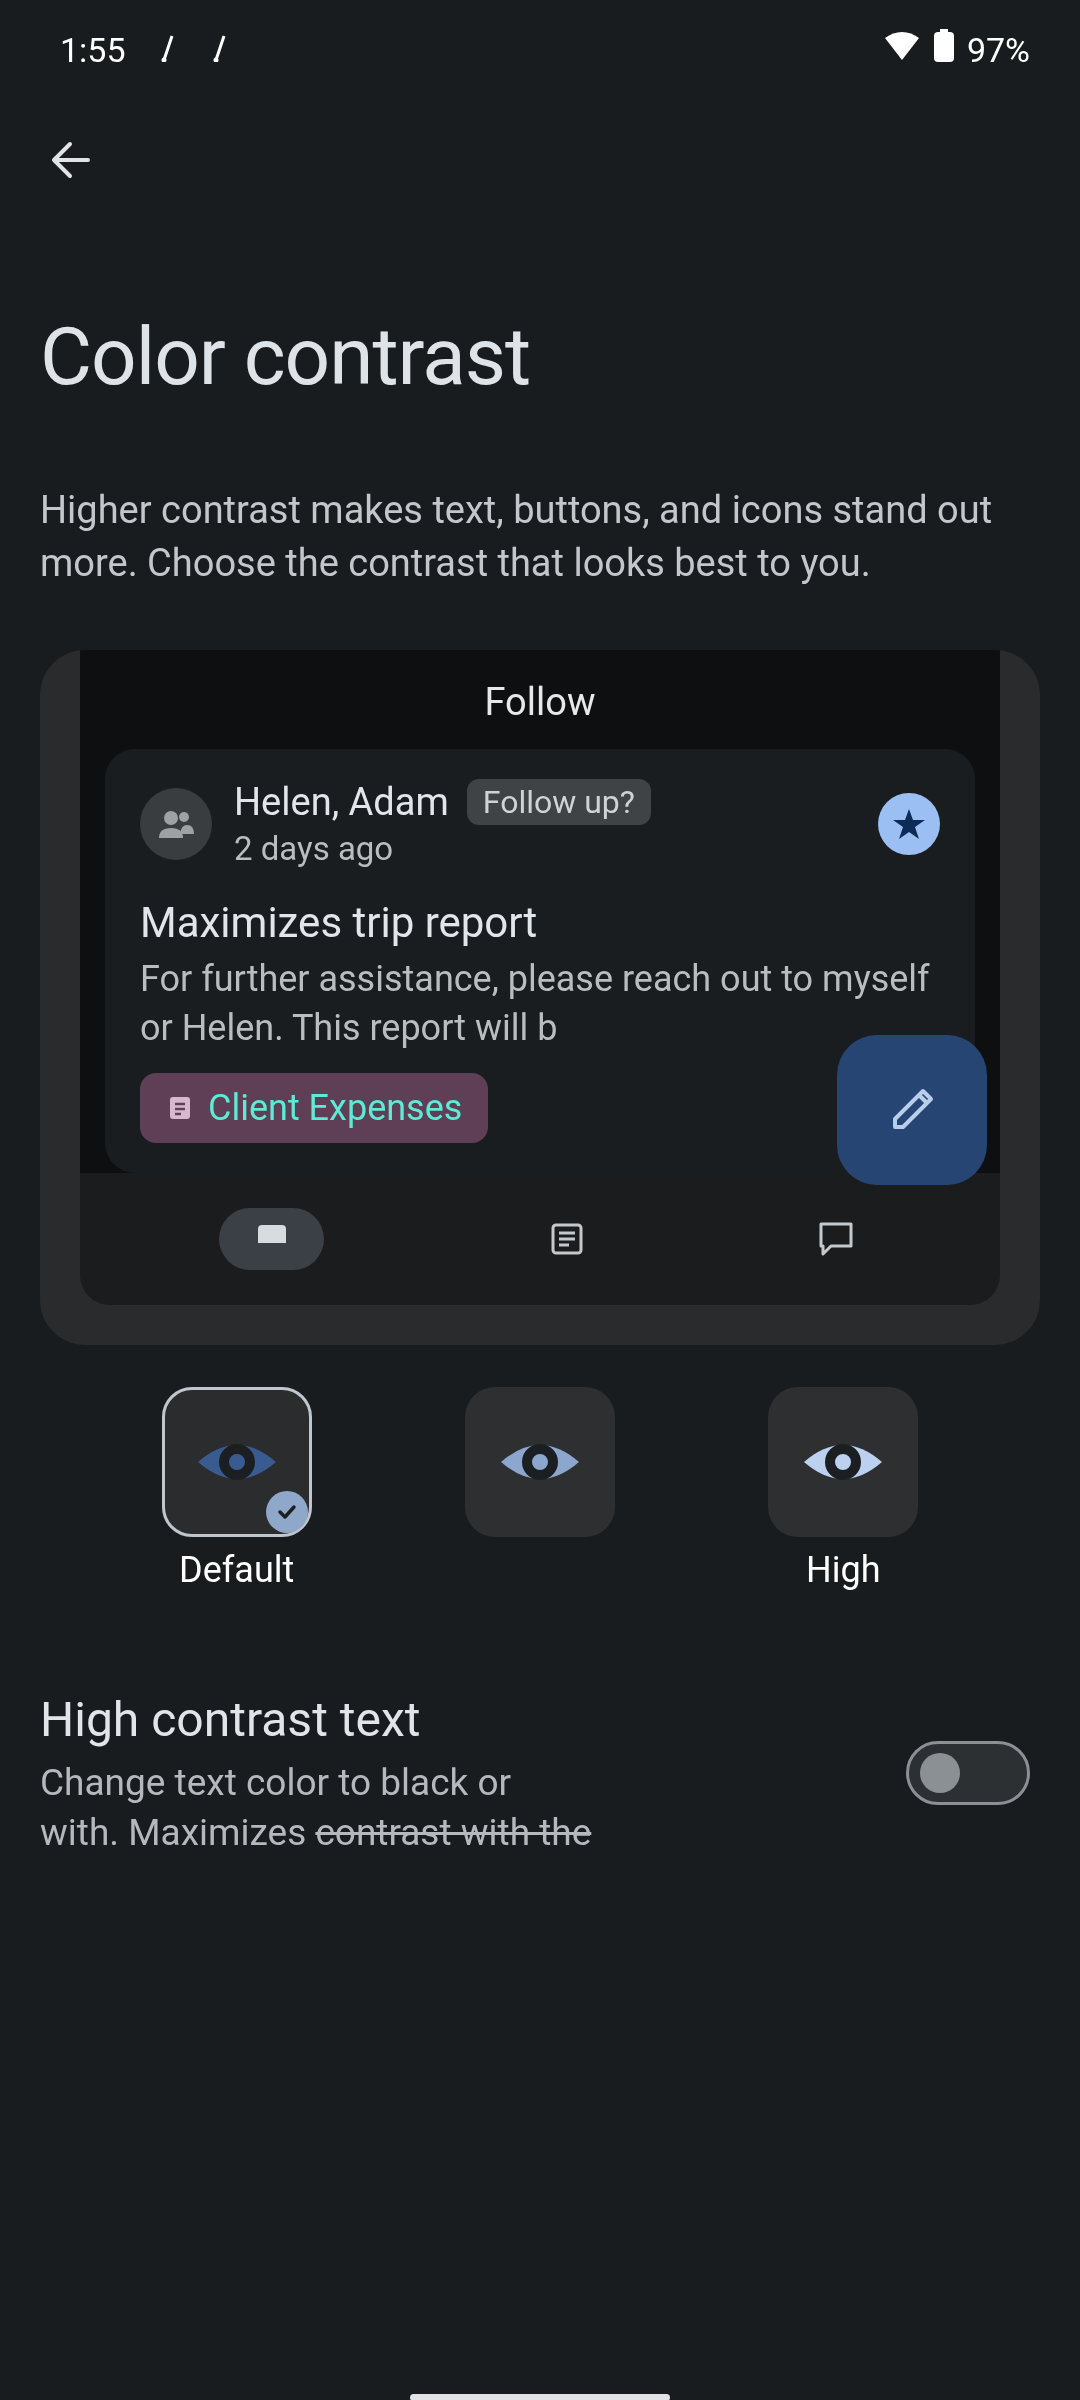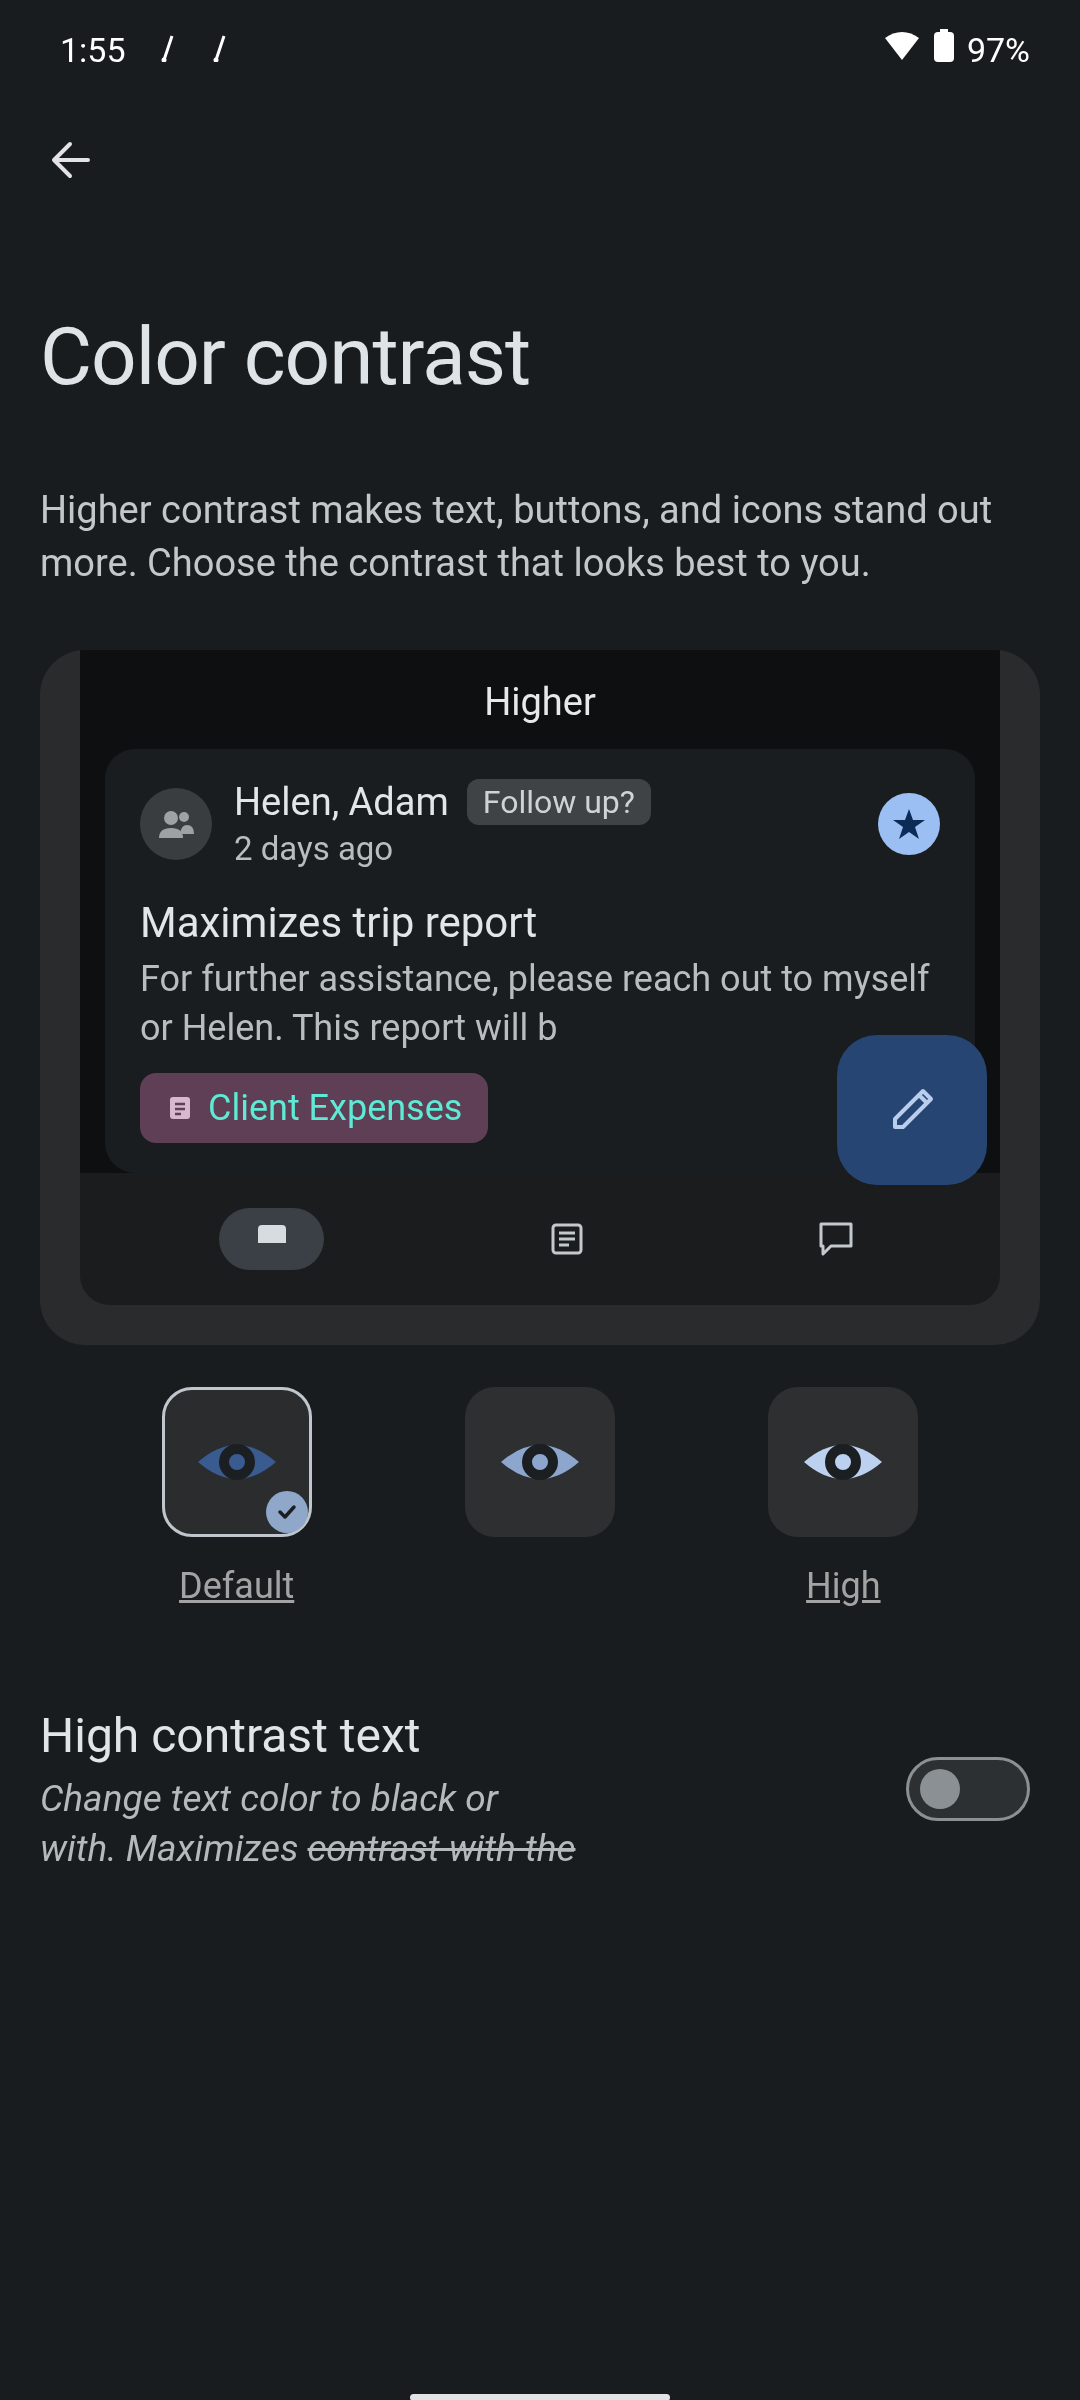--- a/index.html
+++ b/index.html
@@ -42,27 +42,27 @@
   .nav-pill { width: 105px; height: 62px; background: #3b4046; border-radius: 35px; display: flex; align-items: center; justify-content: center; }
   .nav-item { width: 50px; height: 50px; display: flex; align-items: center; justify-content: center; }
   .preview-footer-pad { height: 40px; }
   
   
   .options { display: flex; gap: 30px; padding: 42px 100px 0 100px; }
   .option { flex: 1; text-align: center; }
   .option-tile { width: 150px; height: 150px; background: #2d2f31; border-radius: 30px; margin: 0 auto; display: flex; align-items: center; justify-content: center; position: relative; }
   .option-tile.selected { outline: 3px solid #bfc6cd; outline-offset: -3px; background: #2a2c2e; }
   .check-badge { position: absolute; bottom: 4px; right: 4px; width: 42px; height: 42px; background: #8fa8c9; border-radius: 50%; display: flex; align-items: center; justify-content: center; }
-  .option-label { font-size: 36px; margin-top: 28px; color: #a3a3a3; text-decoration: underline; }
+  .option-label { font-size: 36px; margin-top: 12px; color: #ffffff; }
   
   
   .setting-row { display: flex; align-items: flex-start; justify-content: space-between; padding: 100px 50px 0 40px; gap: 40px; }
   .setting-text { flex: 1; }
   .setting-title { font-size: 48px; font-weight: 400; color: #e1e5ea; }
-  .setting-desc { font-size: 37px; color: #b5b9bd; margin-top: 10px; line-height: 1.35; max-width: 680px; font-style: italic; }
+  .setting-desc { font-size: 37px; color: #b5b9bd; margin-top: 10px; line-height: 1.35; max-width: 680px; }
   .setting-desc .strike { text-decoration: line-through; }
   .toggle { width: 124px; height: 64px; border: 3px solid #8b9095; border-radius: 40px; background: #2d3033; position: relative; margin-top: 50px; }
   .toggle-knob { position: absolute; width: 40px; height: 40px; background: #8b9095; border-radius: 50%; top: 9px; left: 11px; }
   
   
   .home-indicator { position: absolute; bottom: -1px; left: 50%; transform: translateX(-50%); width: 260px; height: 7px; background: #e3e3e5; border-radius: 6px; }
 </style>
 </head>
 <body>
 
@@ -105,21 +105,21 @@
       </svg>
   </div>
 </div>
 
 <h1 class="title">Color contrast</h1>
 
 <p class="desc">Higher contrast makes text, buttons, and icons stand out more. Choose the contrast that looks best to you.</p>
 
 <div class="preview-container">
   <div class="preview-inner">
-    <div class="preview-label">Higher</div>
+    <div class="preview-label">Follow</div>
     <div class="msg-card">
       <div class="msg-head">
         <div class="avatar">
           <svg width="40" height="40" viewBox="0 0 40 40">
             <circle cx="15" cy="14" r="7" fill="#9ea2a5"></circle>
               <path d="M3 34 Q3 24 15 24 Q27 24 27 34 Z" fill="#9ea2a5"></path>
             <circle cx="28" cy="13" r="5" fill="#9ea2a5"></circle>
               <path d="M24 30 Q25 21 31 21 Q38 21 38 30 Z" fill="#9ea2a5"></path>
           </svg>
         </div>

